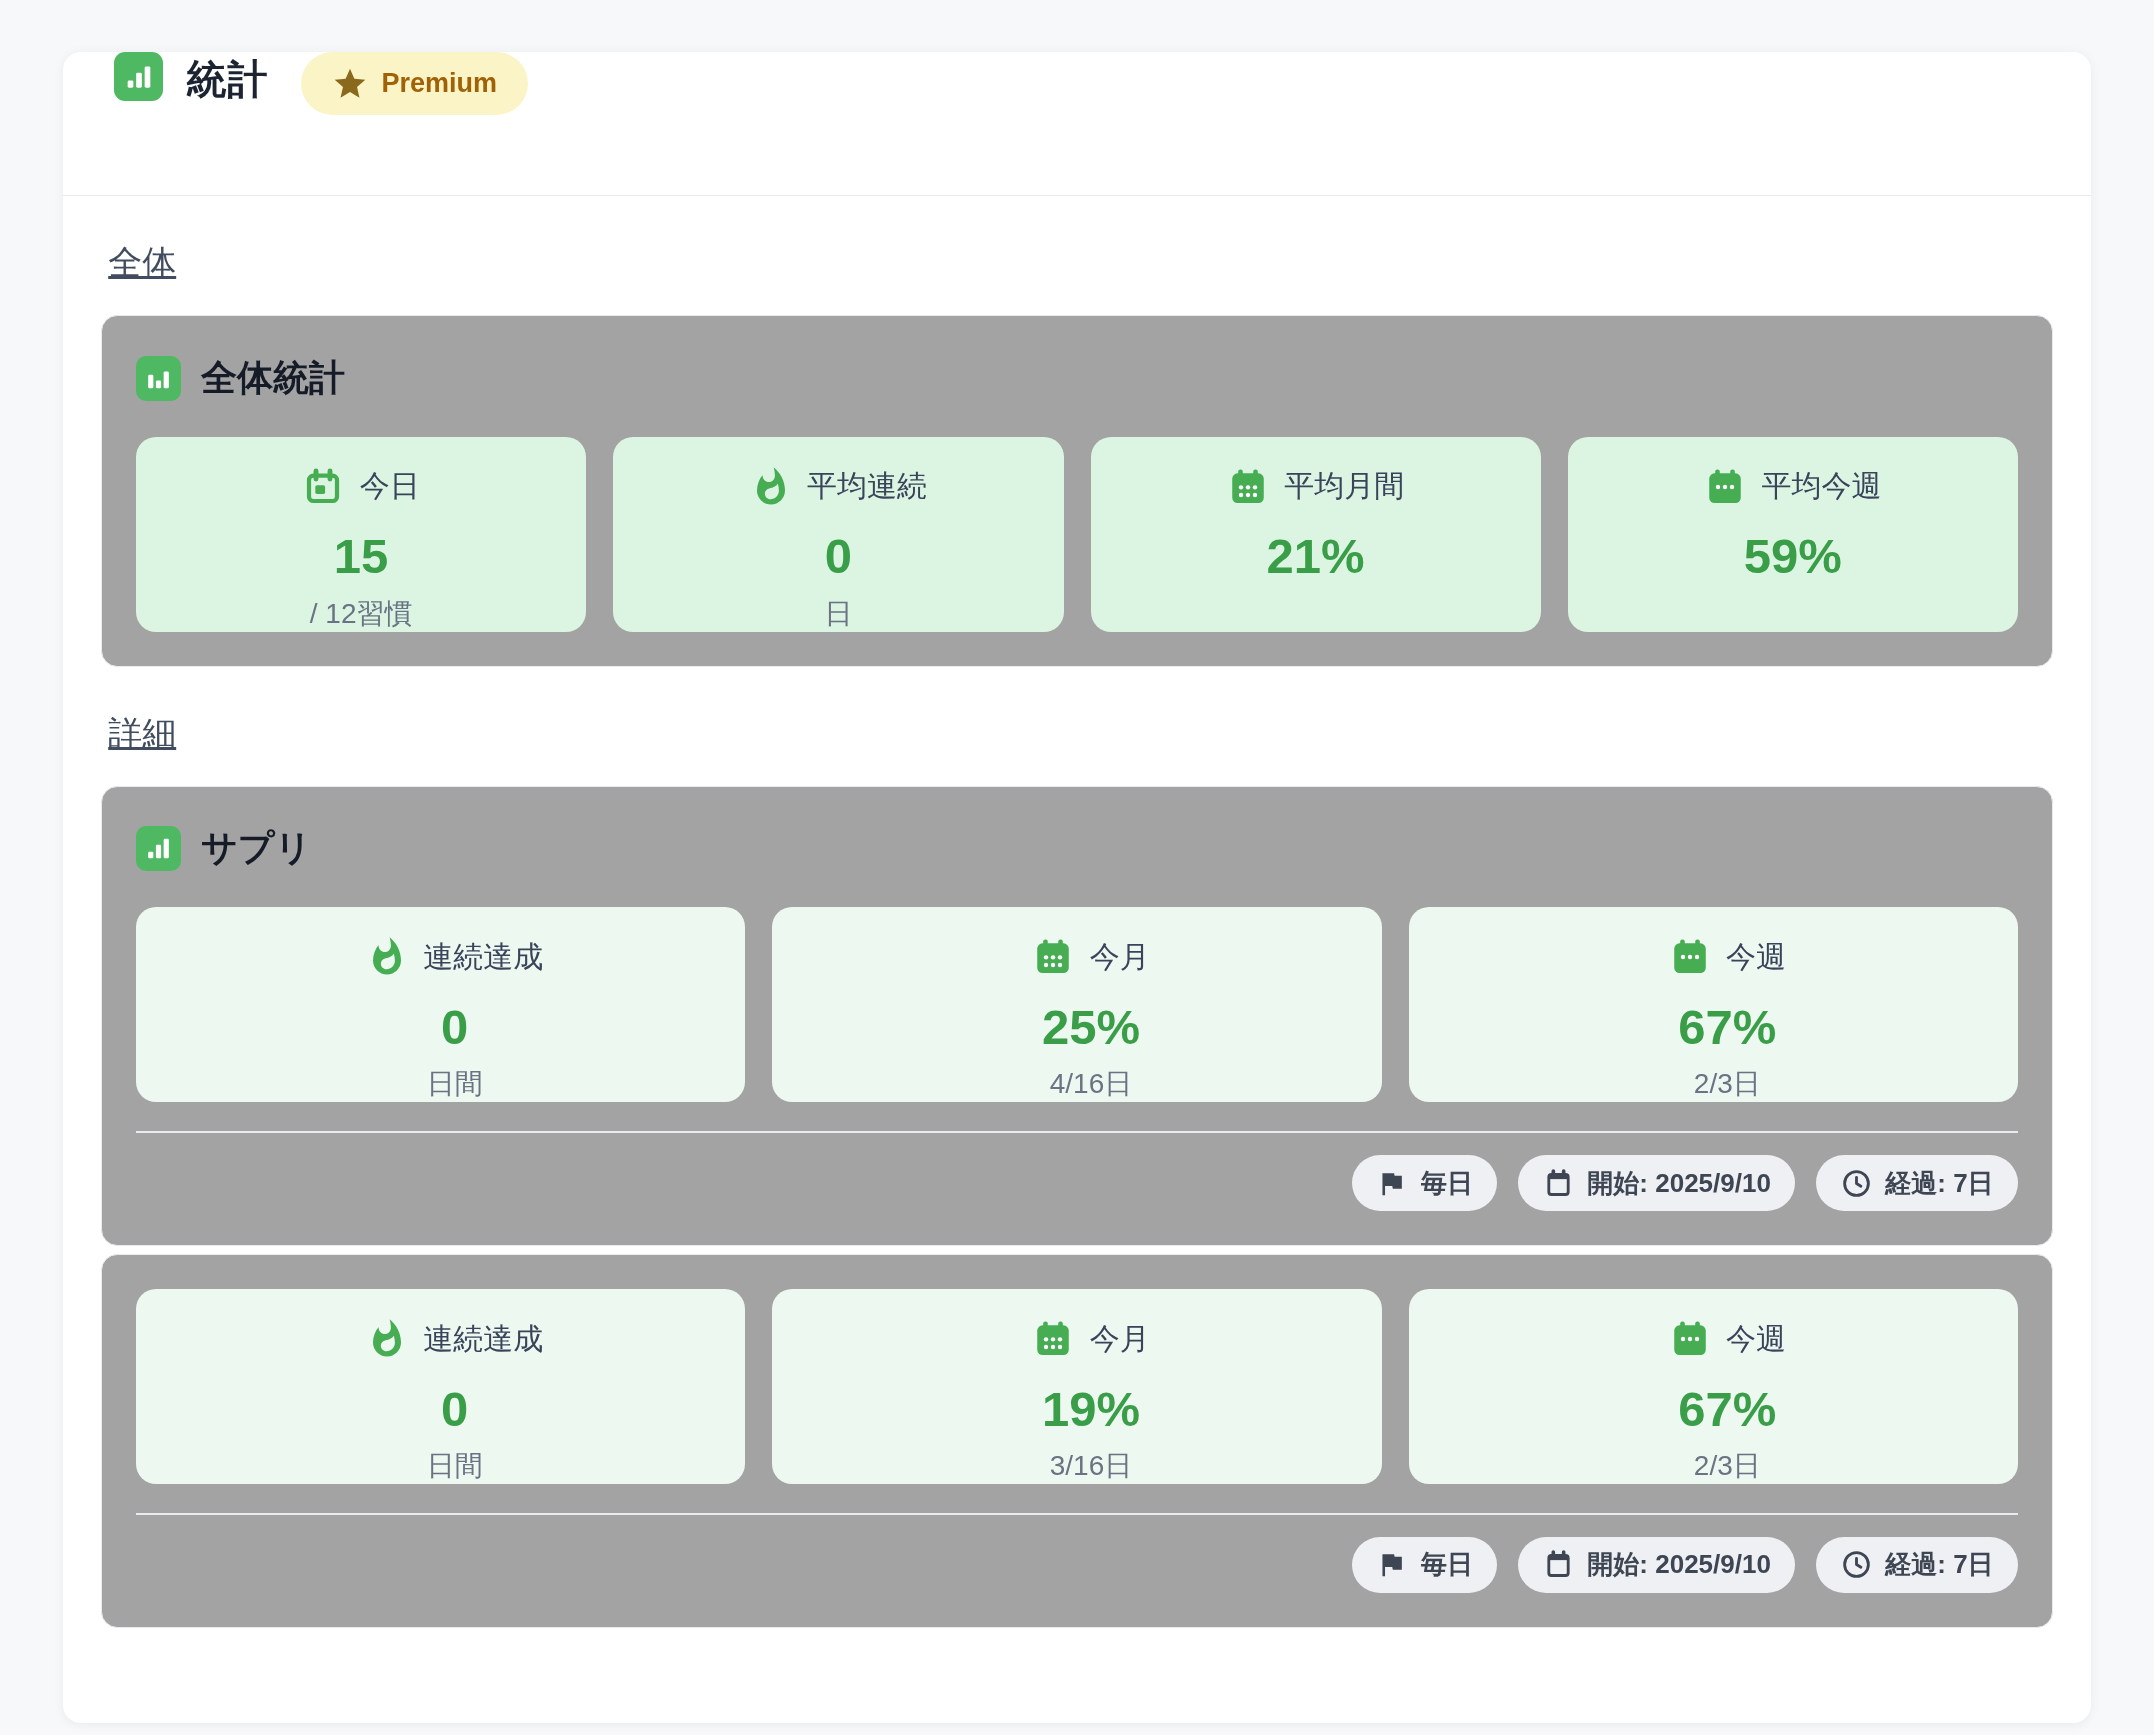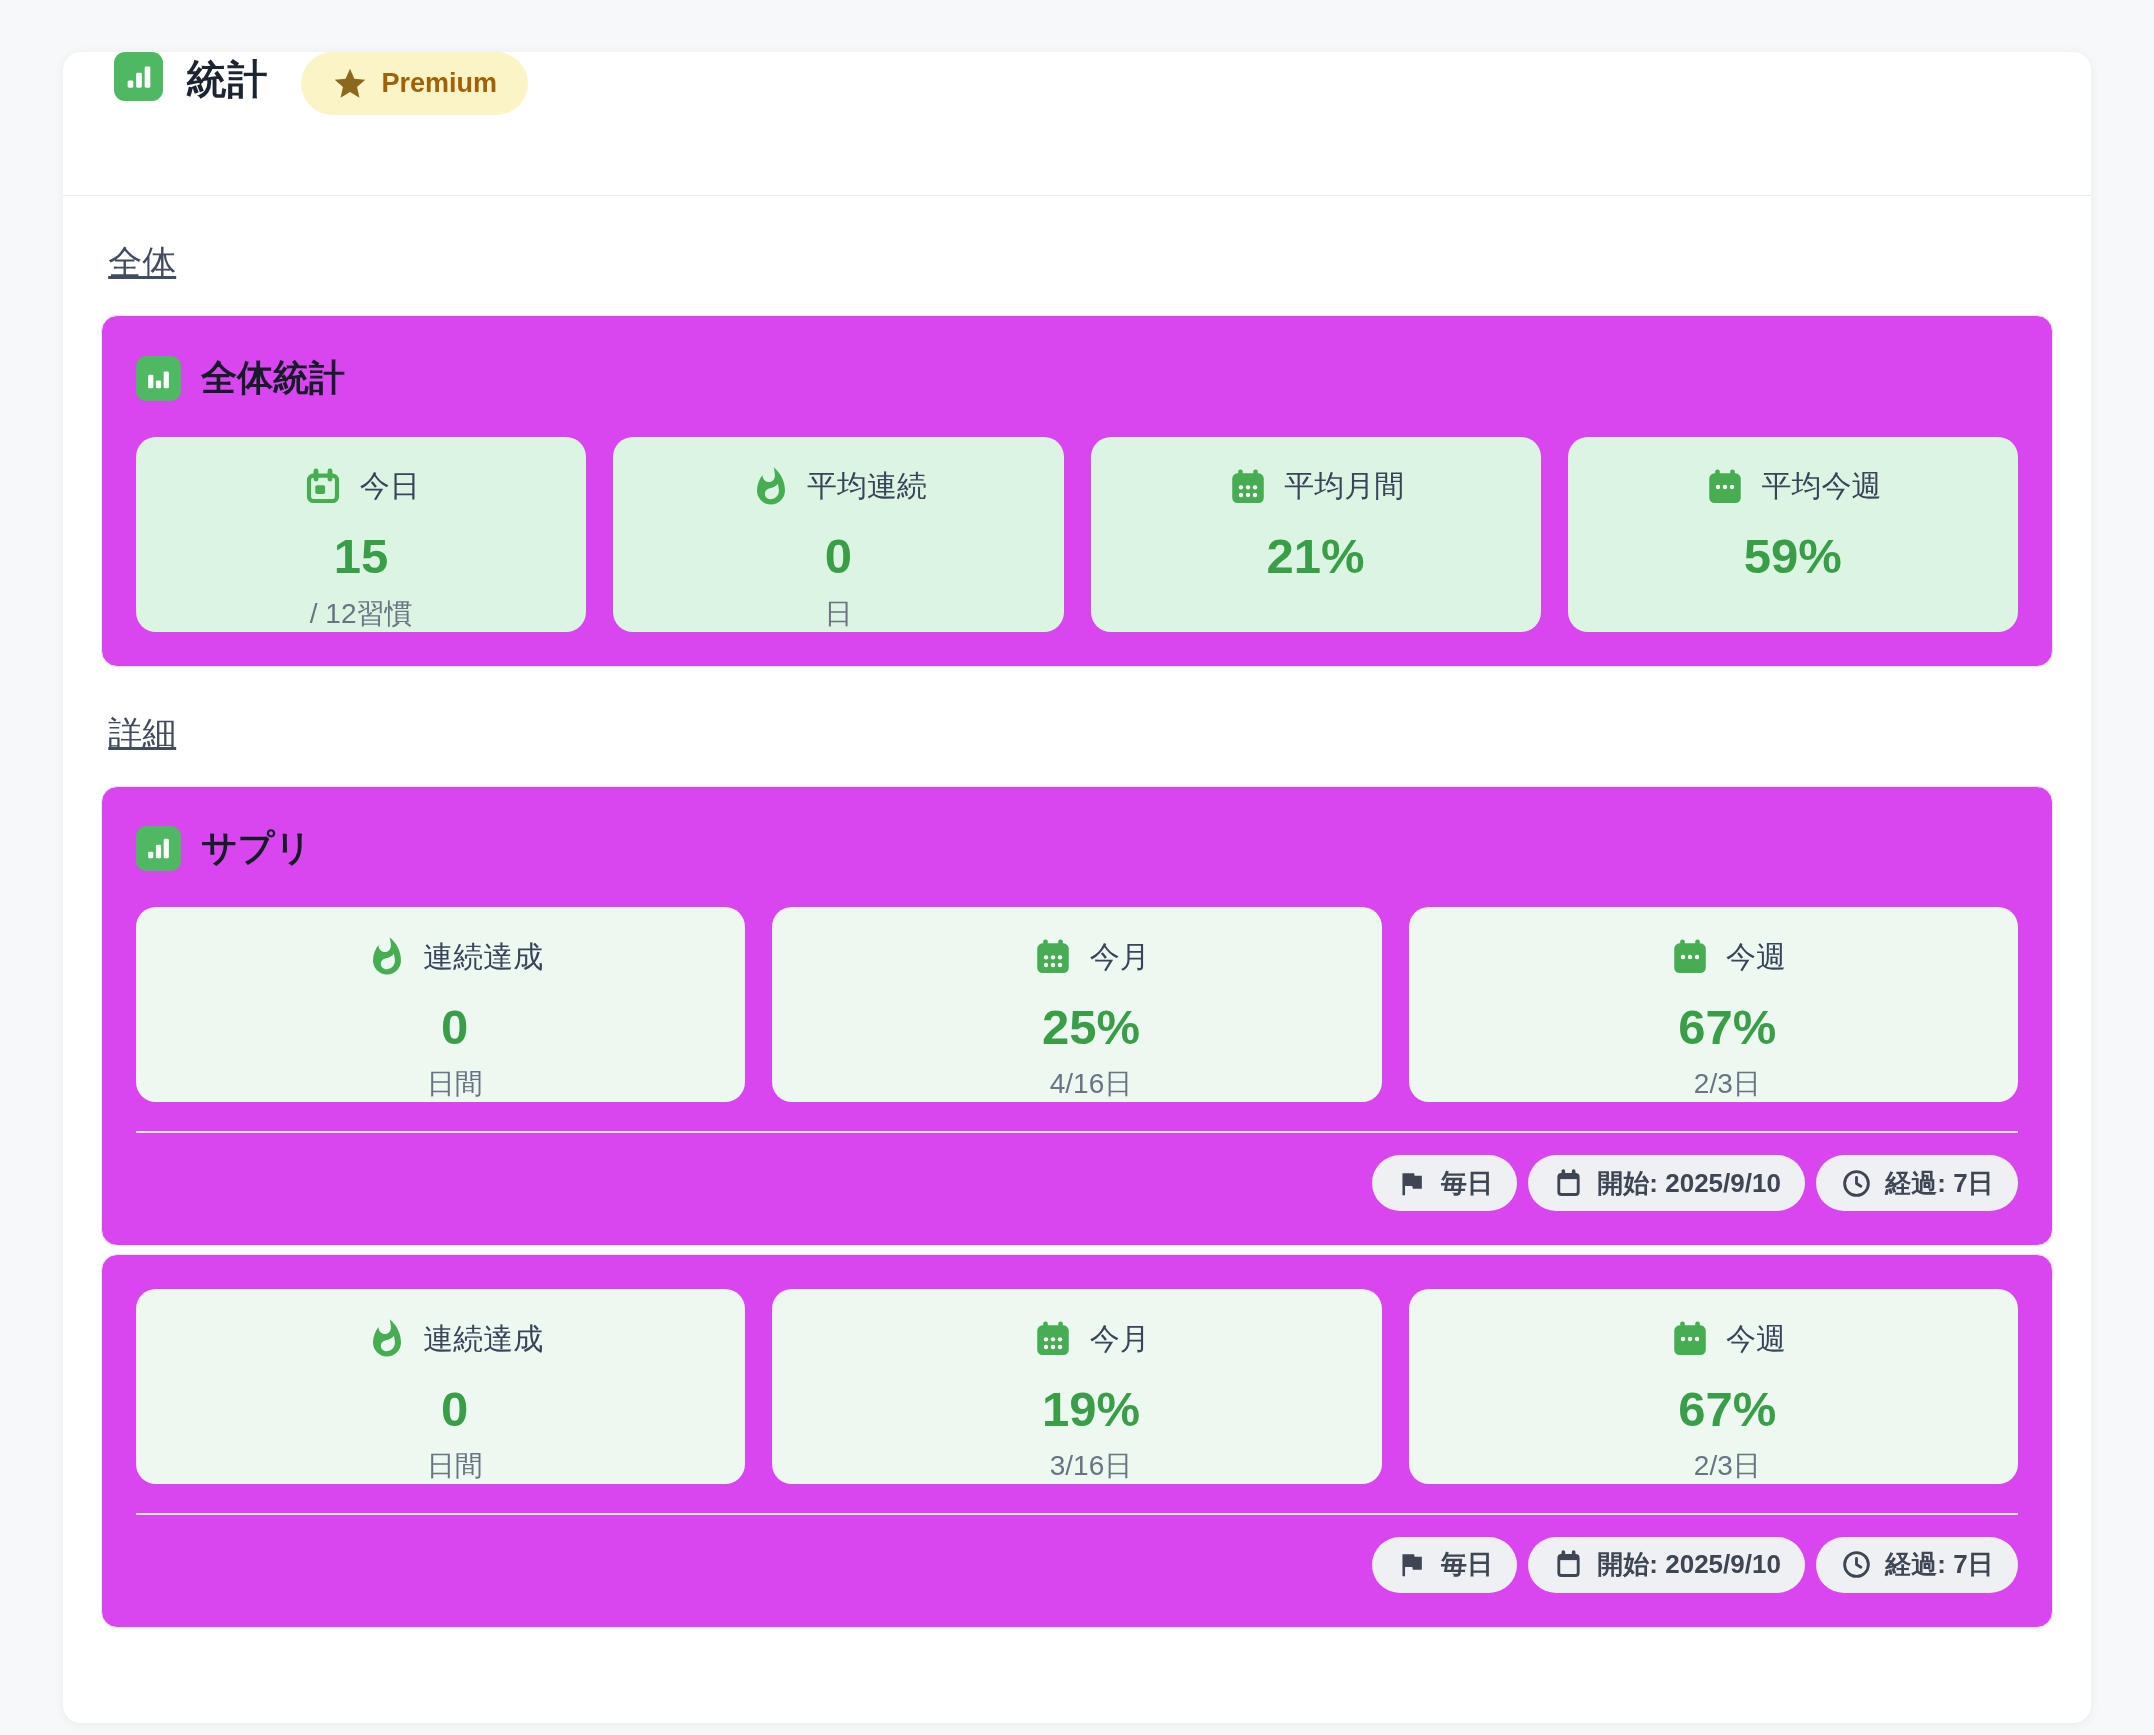--- a/index.html
+++ b/index.html
@@ -43,21 +43,21 @@
   }
   
   .page-body{padding:47px 38px 7.2px;}
   .section-label{
     font-size:34px;color:#414c5e;font-weight:500;
     margin:0 0 33px 7.2px;line-height:1.15;text-decoration:underline;
   }
   .card{
     border:1.8px solid #e9ebef;border-radius:16.3px;
     padding:34px;margin-bottom:47px;
-    background:#d946ef;
+    background:#a3a3a3;
   }
   .card.habit{margin-bottom:8px;}
   .card-head{
     display:flex;align-items:center;gap:20px;margin:3.6px 0 34px;
   }
   .card-icon{
     width:45px;height:45px;border-radius:10px;
     background:#4fb862;display:grid;place-items:center;flex:0 0 auto;
   }
   .card-icon svg{width:31px;height:31px;}
@@ -78,21 +78,21 @@
   .tile-label{font-size:30px;color:#39445a;font-weight:500;}
   .tile-value{
     font-size:49px;font-weight:800;color:#3a9e49;
     margin-top:24.4px;line-height:1;
   }
   .tile-sub{font-size:28px;color:#6a7383;margin-top:13.6px;min-height:28px;}
   
   .card-divider{height:1.8px;background:#e9ebef;margin-top:29px;}
   .badge-row{
     display:flex;justify-content:flex-end;align-items:flex-end;
-    gap:11px;margin-top:22px;
+    gap:21px;margin-top:22px;
   }
   .badge{
     display:inline-flex;align-items:center;gap:13.6px;
     background:#eef0f3;border-radius:904px;
     height:56px;padding:0 24.4px;
   }
   .badge svg{width:31px;height:31px;flex:0 0 auto;}
   .badge .badge-text{font-size:26px;font-weight:700;color:#3e4654;white-space:nowrap;}
 </style>
 </head>

